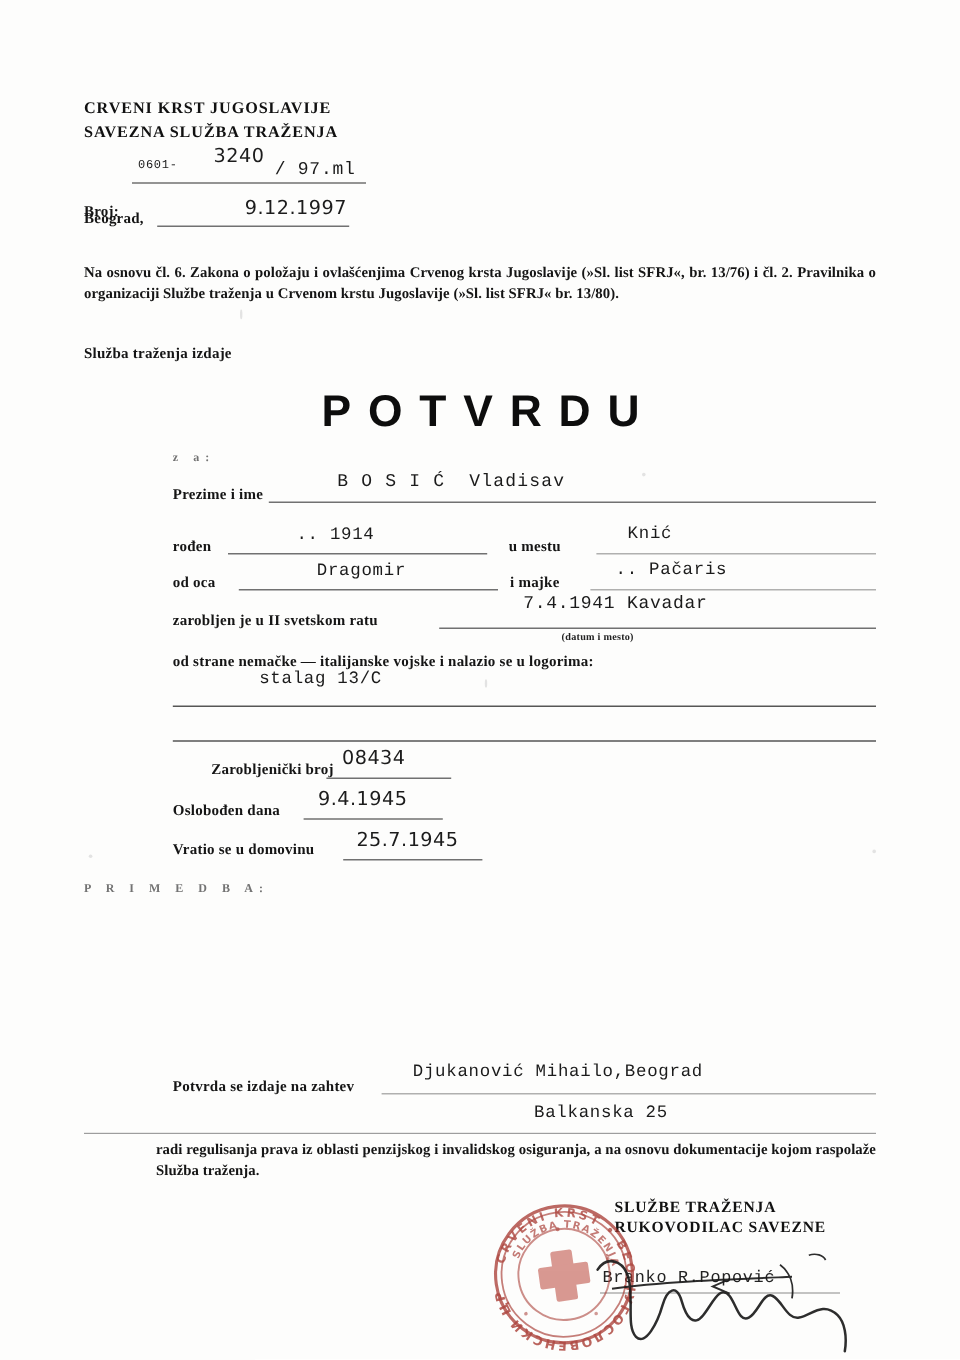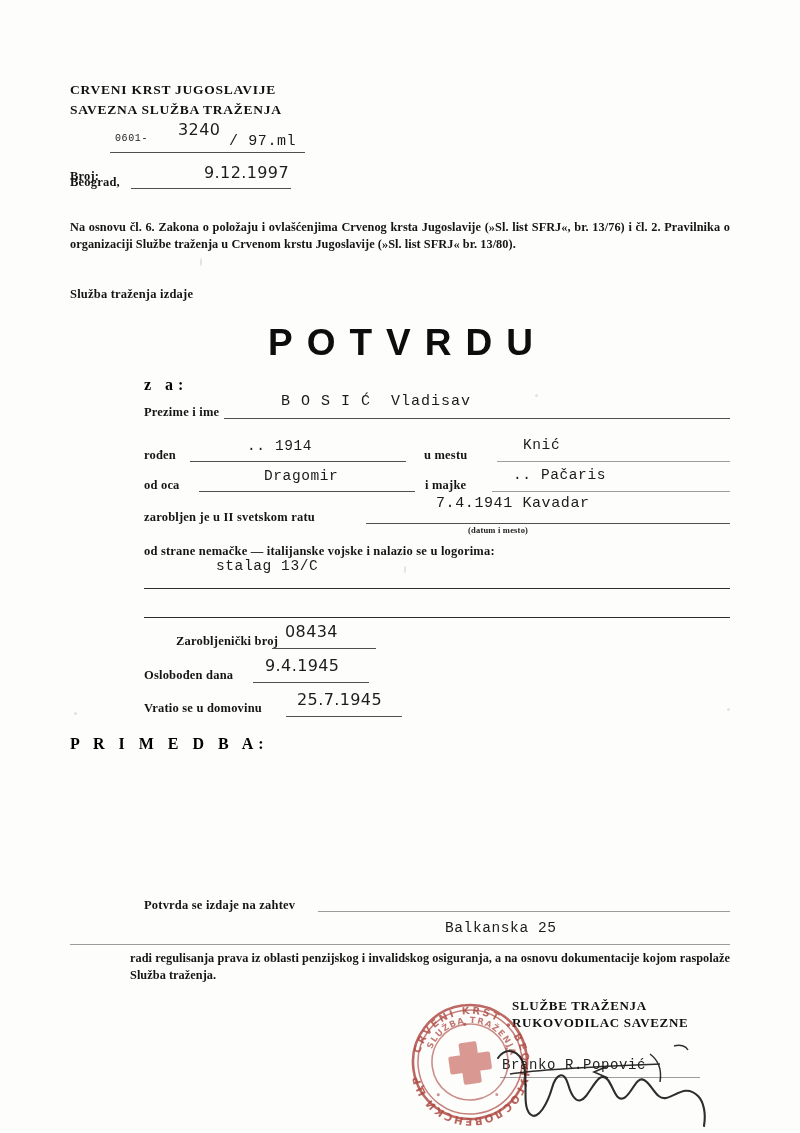--- a/index.html
+++ b/index.html
@@ -45,24 +45,24 @@
   }
   .title-potvrdu {
     font-family: "Liberation Sans", sans-serif;
     font-size: 37px;
     font-weight: bold;
     letter-spacing: 14px;
     color: #0d0d0d;
   }
   .spaced-small {
     font-family: "Liberation Serif", serif;
-    font-size: 16px;
+    font-size: 10px;
     font-weight: bold;
     letter-spacing: 5px;
-    color: #000000;
+    color: #737373;
   }
   .tiny-note {
     font-family: "Liberation Serif", serif;
     font-size: 8.5px;
     font-weight: bold;
     color: #222;
     letter-spacing: 0.2px;
   }
   .sig-head {
     font-family: "Liberation Serif", serif;
@@ -188,20 +188,21 @@
   <div class="abs handw" style="left:265px; top:656px; font-size:16px;">9.4.1945</div>
   <div class="rule" style="left:253px; top:682px; width:116px;"></div>
 
   <div class="abs label" style="left:144px; top:701px;">Vratio se u domovinu</div>
   <div class="abs handw" style="left:297px; top:690px; font-size:16px;">25.7.1945</div>
   <div class="rule" style="left:286px; top:716px; width:116px;"></div>
 
   <div class="abs spaced-small" style="left:70px; top:735px;">P R I M E D B A:</div>
 
   <div class="abs label" style="left:144px; top:898px;">Potvrda se izdaje na zahtev</div>
+  <div class="abs typed" style="left:344px; top:886px;">Djukanović Mihailo,Beograd</div>
   <div class="rule faint" style="left:318px; top:911px; width:412px;"></div>
 
   <div class="abs typed" style="left:445px; top:920px;">Balkanska 25</div>
   <div class="rule faint" style="left:70px; top:944px; width:660px;"></div>
 
   <div class="abs para" style="left:130px; top:950px; width:600px;">radi regulisanja prava iz oblasti penzijskog i invalidskog osiguranja, a na osnovu dokumentacije kojom raspolaže Služba traženja.</div>
 
   <div class="abs sig-head" style="left:512px; top:1015px;">RUKOVODILAC SAVEZNE</div>
   <div class="abs sig-head" style="left:512px; top:998px;">SLUŽBE TRAŽENJA</div>
   <div class="abs typed" style="left:502px; top:1057px; font-size:14px; color:#222;">Branko R.Popović</div>

